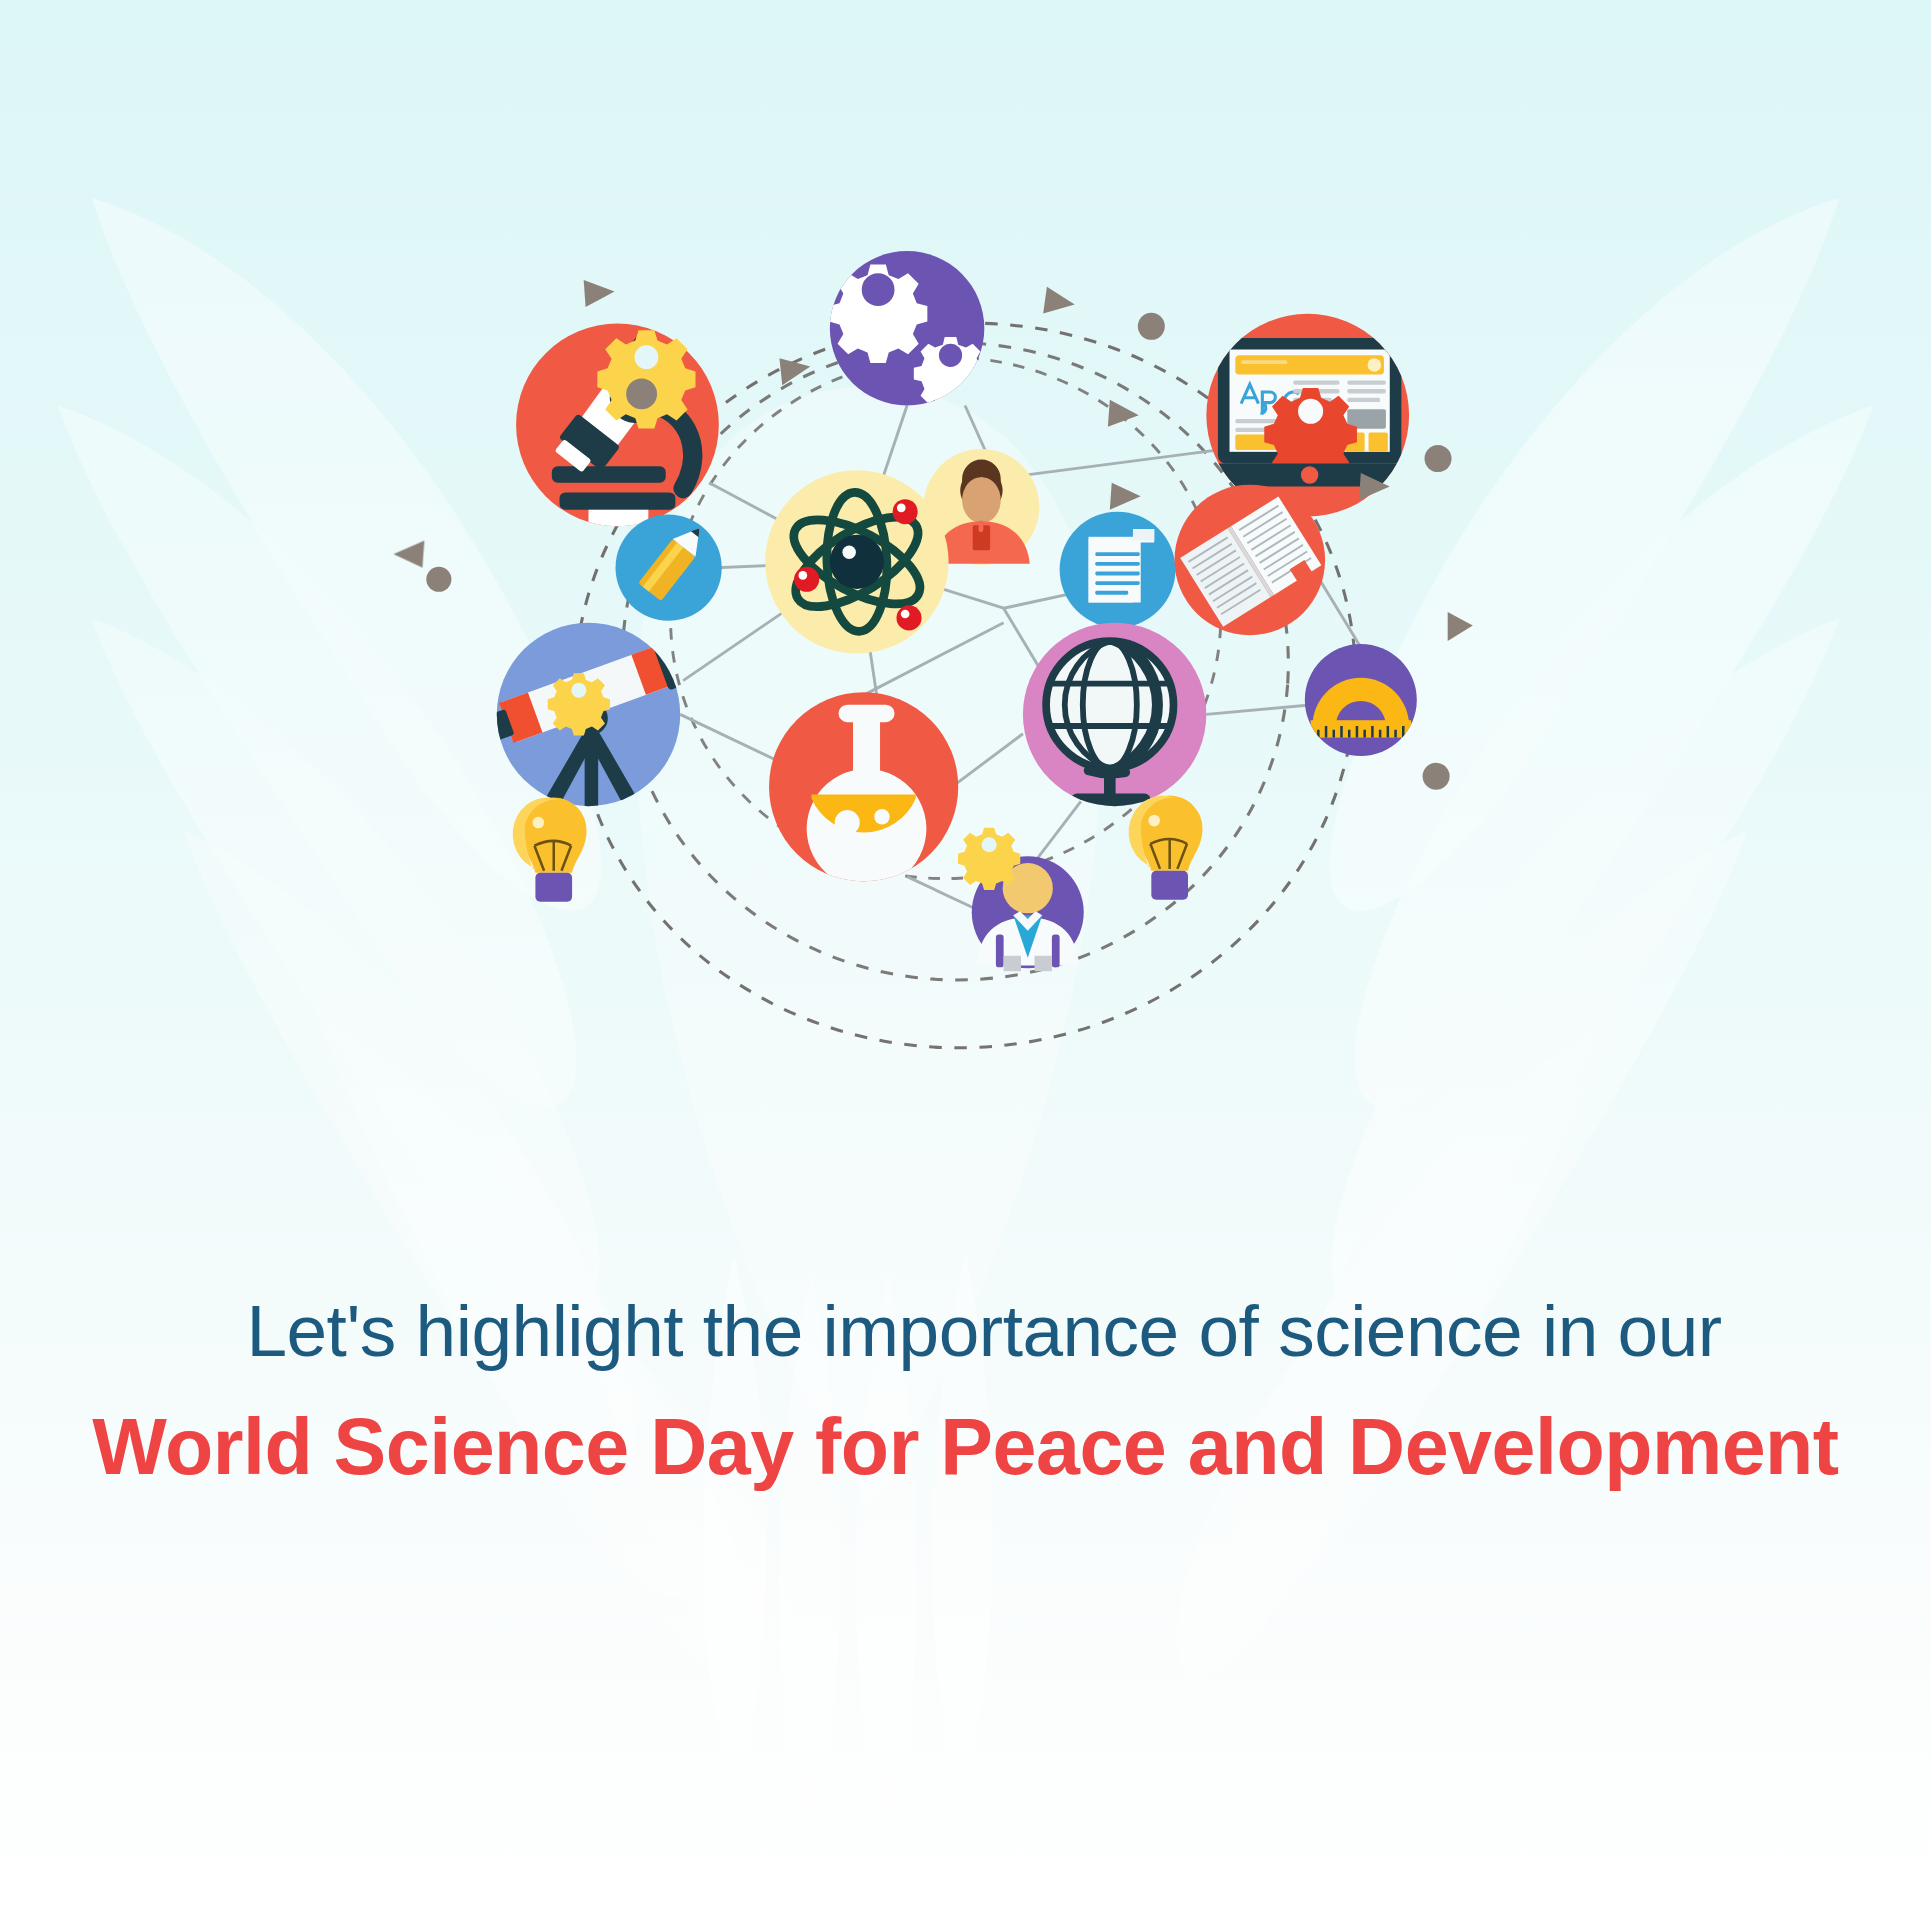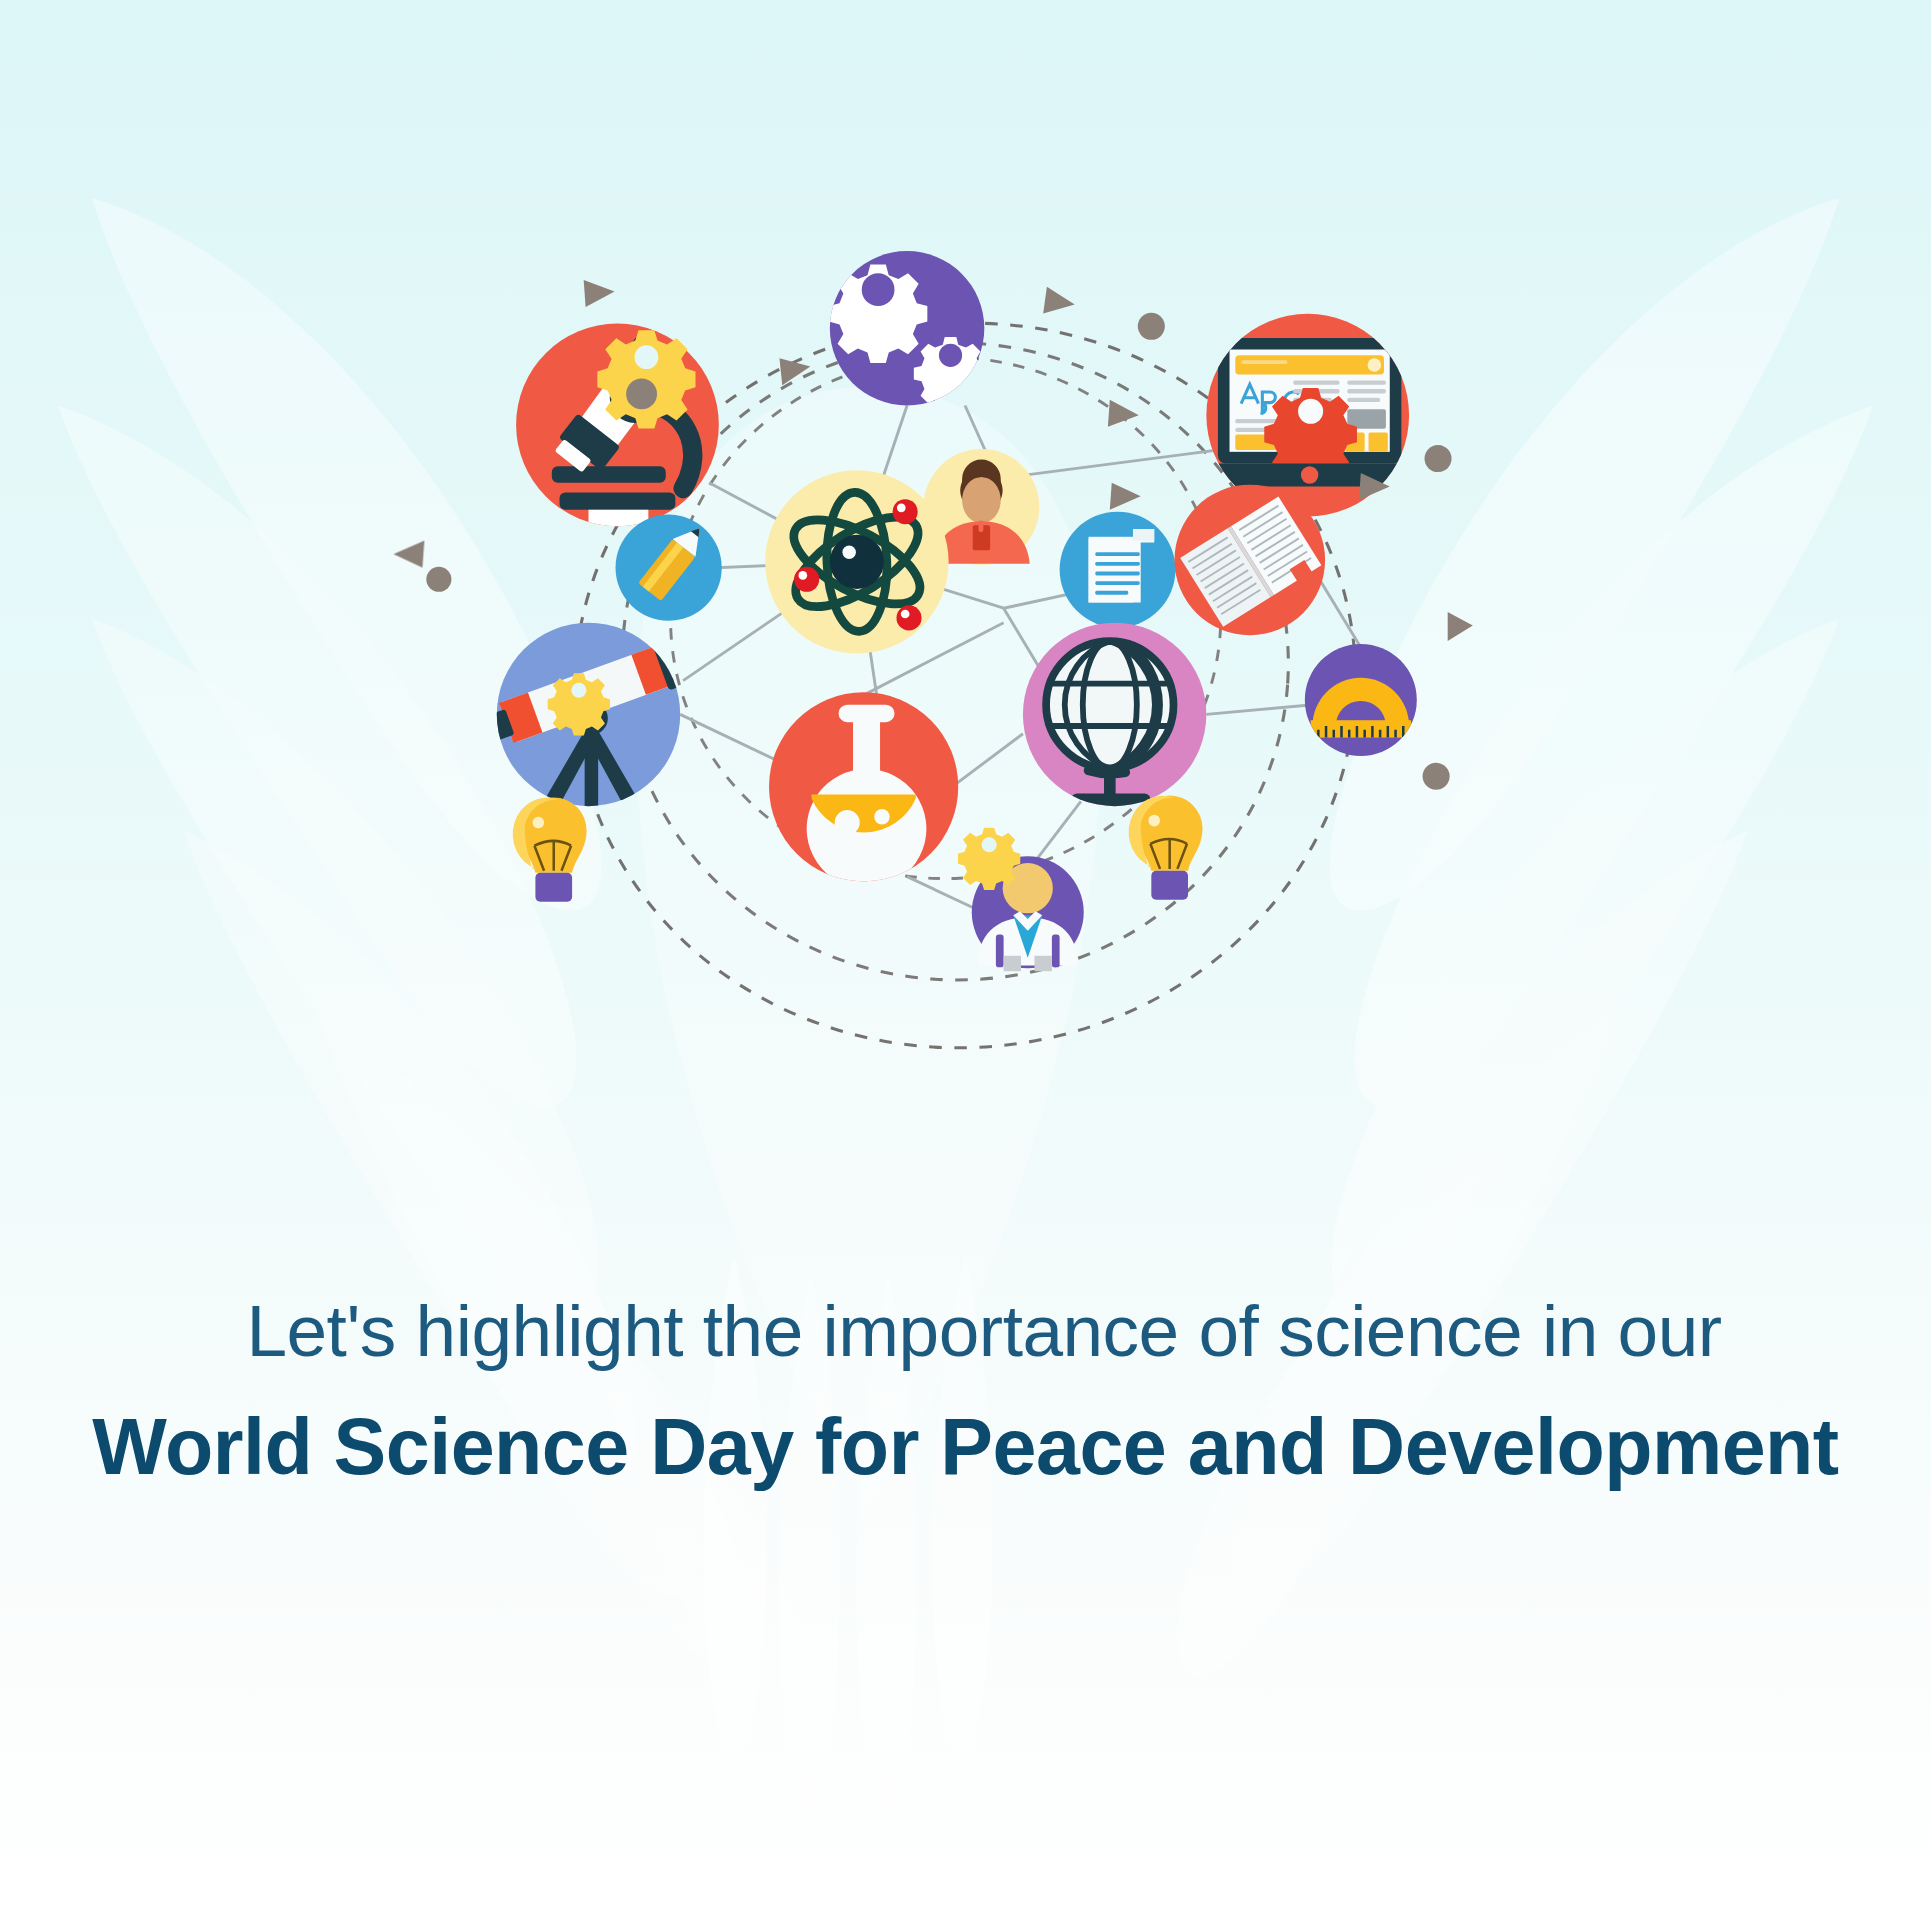--- a/index.html
+++ b/index.html
@@ -24,21 +24,21 @@
   .caption .line{
     color:#1c5a80;
     font-size:73px;
     line-height:89px;
     font-weight:400;
     letter-spacing:-0.5px;
     white-space:nowrap;
     padding-left:37px;
   }
   .caption .title{
-    color:#0c4a6e;
+    color:#ef4444;
     font-size:79px;
     line-height:116px;
     font-weight:bold;
     letter-spacing:-0.5px;
     margin-top:13.5px;
     white-space:nowrap;
   }
 </style>
 </head>
 <body>

